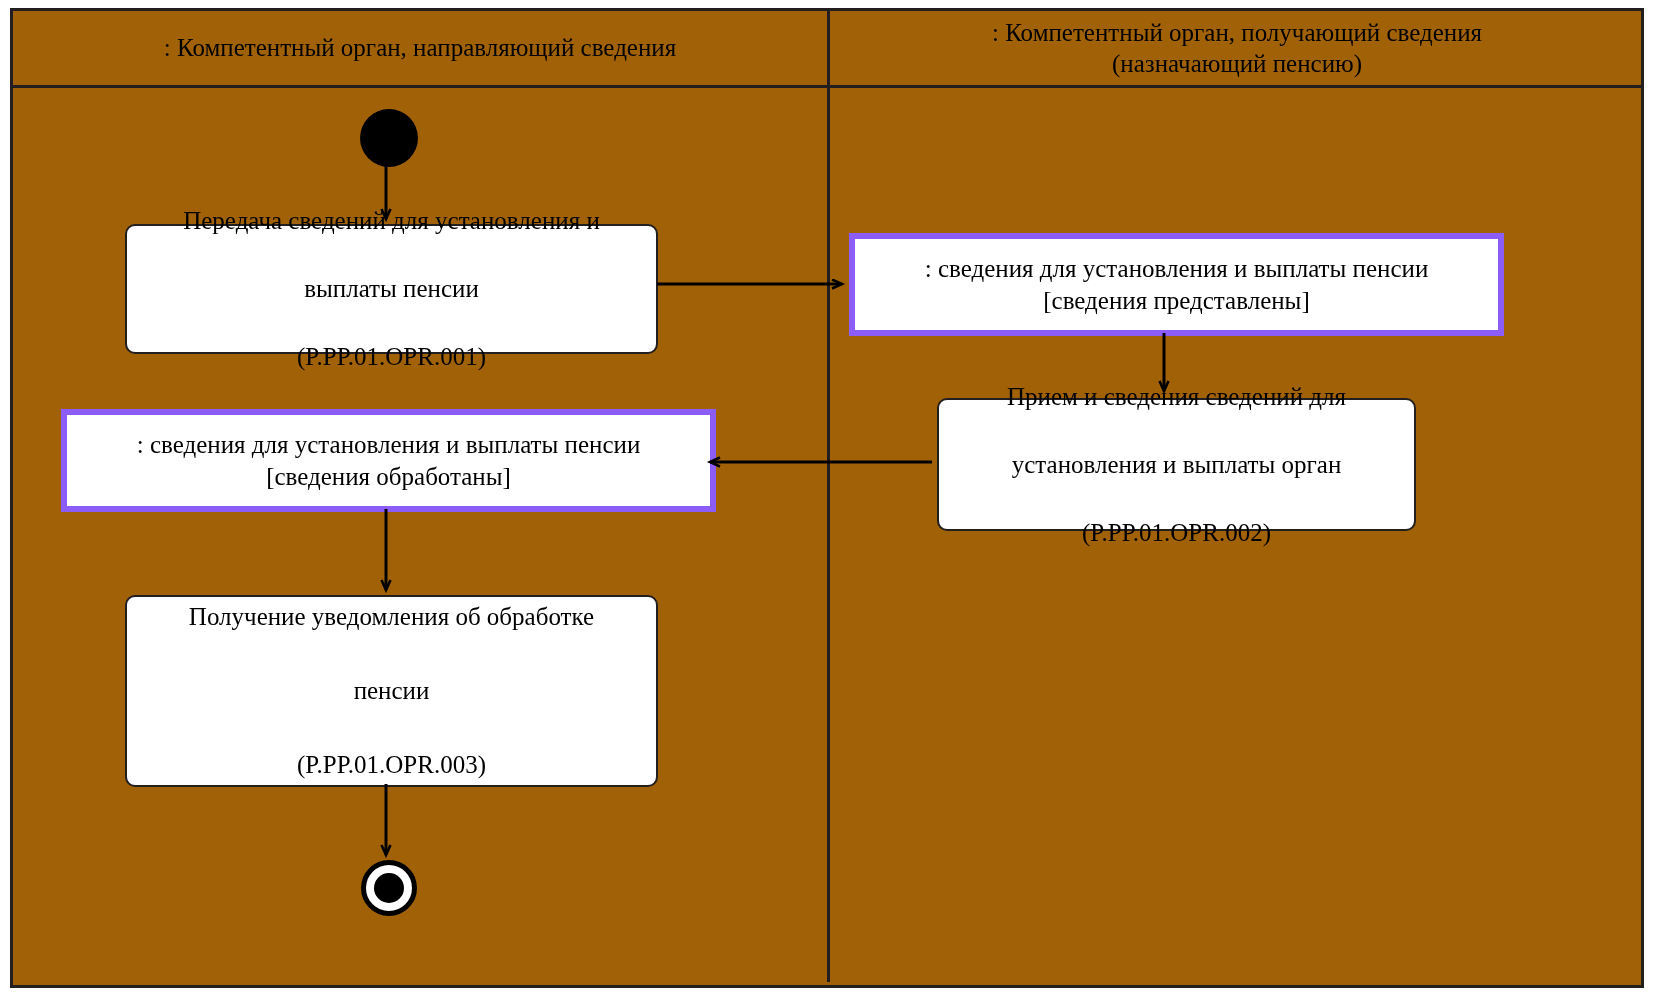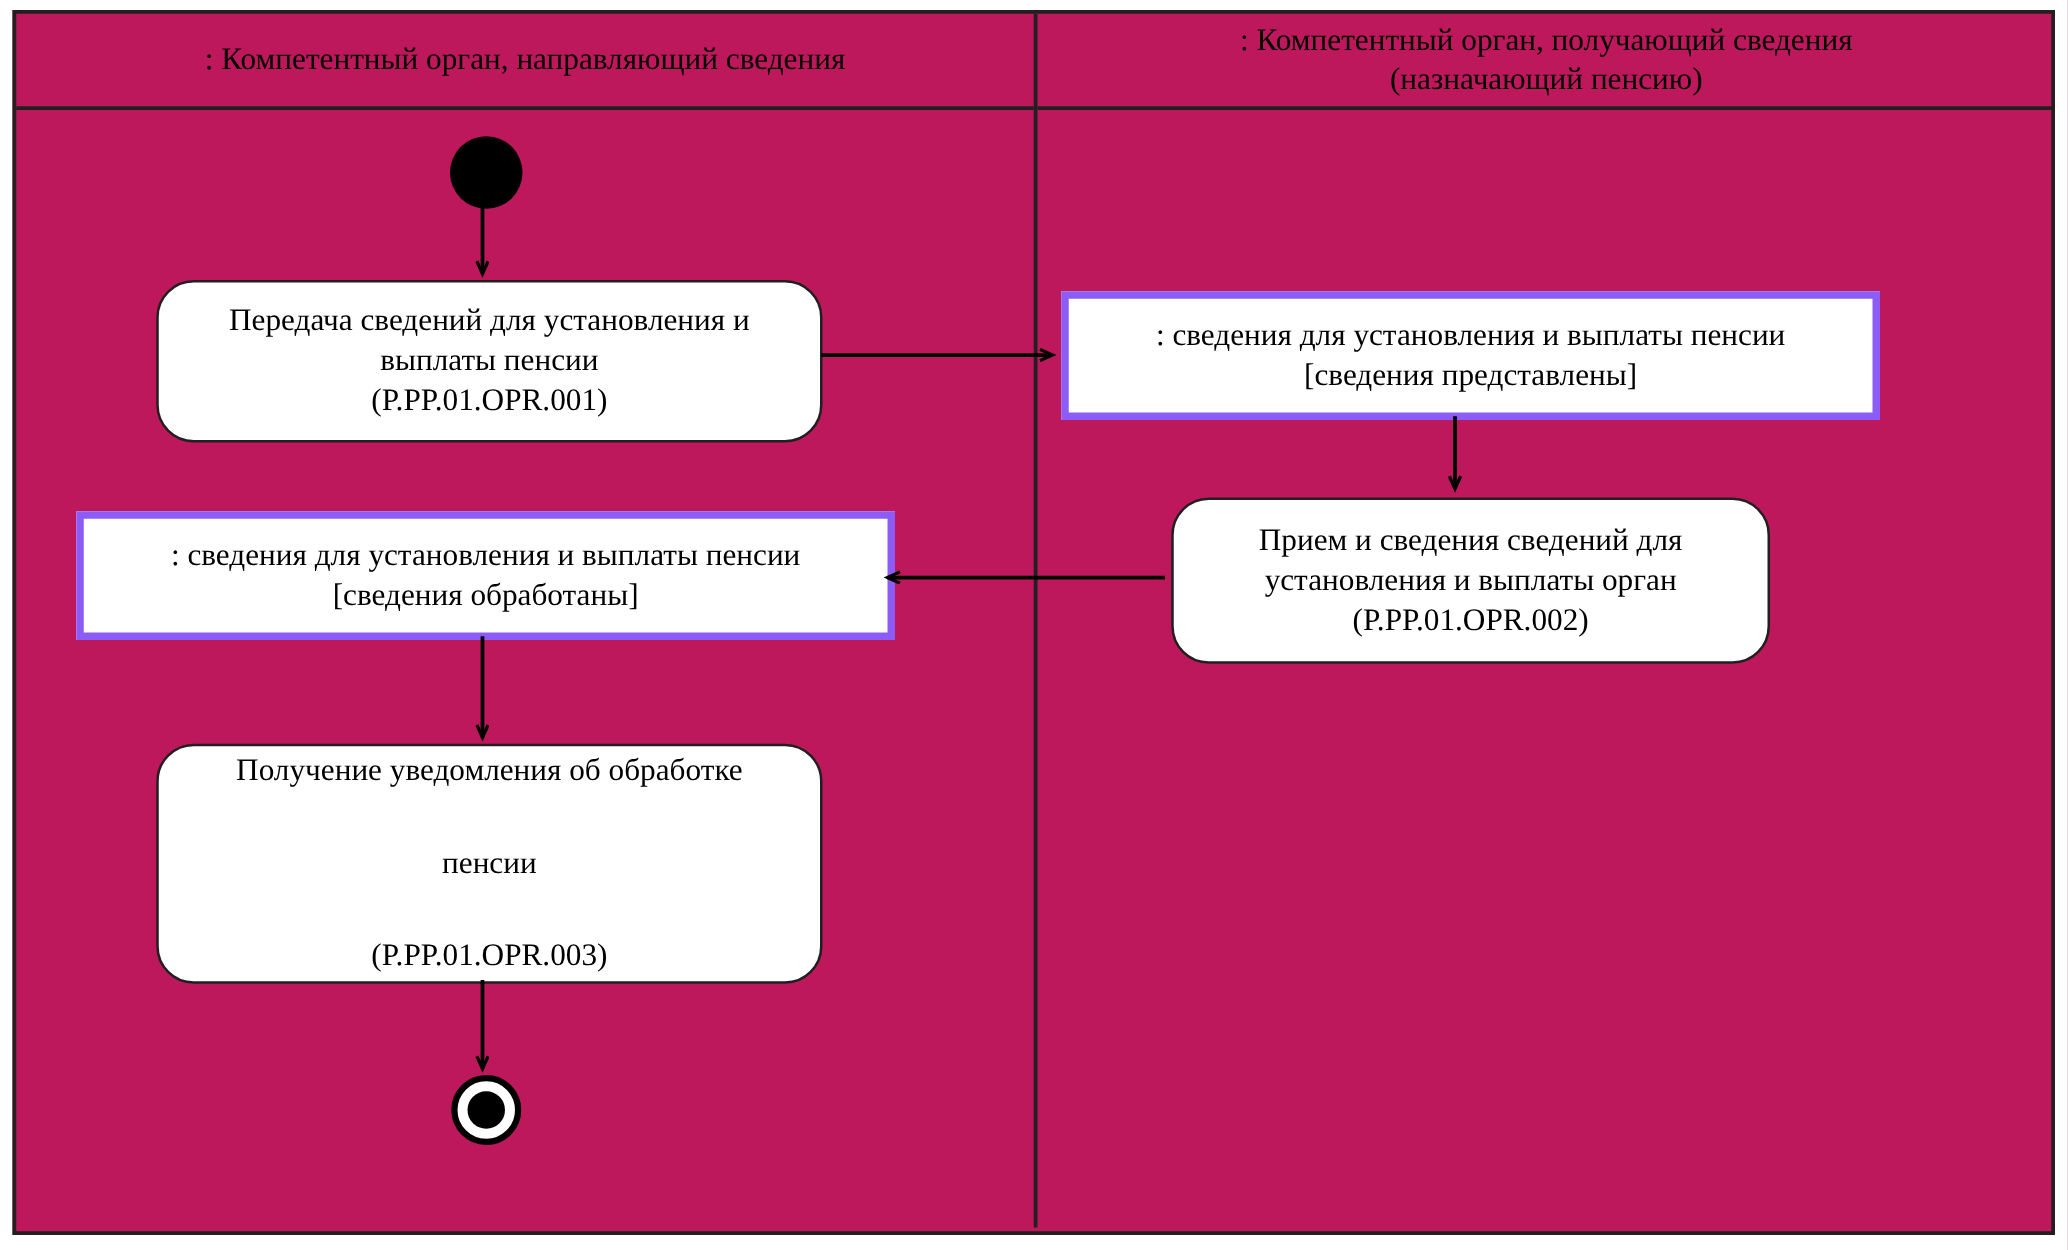--- a/index.html
+++ b/index.html
@@ -20,21 +20,21 @@
   }
   
   .diagram-frame {
     position: absolute;
     left: 10px;
     top: 8px;
     width: 1634px;
     height: 980px;
     border: 3px solid #231f20;
     box-sizing: border-box;
-    background: #be185d;
+    background: #a16207;
   }
   
   .lane-header {
     position: absolute;
     top: 0;
     height: 77px;
     box-sizing: border-box;
     display: flex;
     align-items: center;
     justify-content: center;
@@ -64,21 +64,22 @@
     align-items: center;
     justify-content: center;
     text-align: center;
     background: #ffffff;
     font-size: 25px;
     line-height: 1.28;
     padding: 4px 10px;
   }
   .activity {
     border: 2.5px solid #231f20;
-    border-radius: 30px;
+    border-radius: 10px;
+    gap: 36px;
   }
   .object-node {
     border: 6px solid #8b5cf6;
     border-radius: 0;
   }
   .node-line { display: block; white-space: nowrap; }
   
   .initial-node {
     position: absolute;
     width: 58px;

